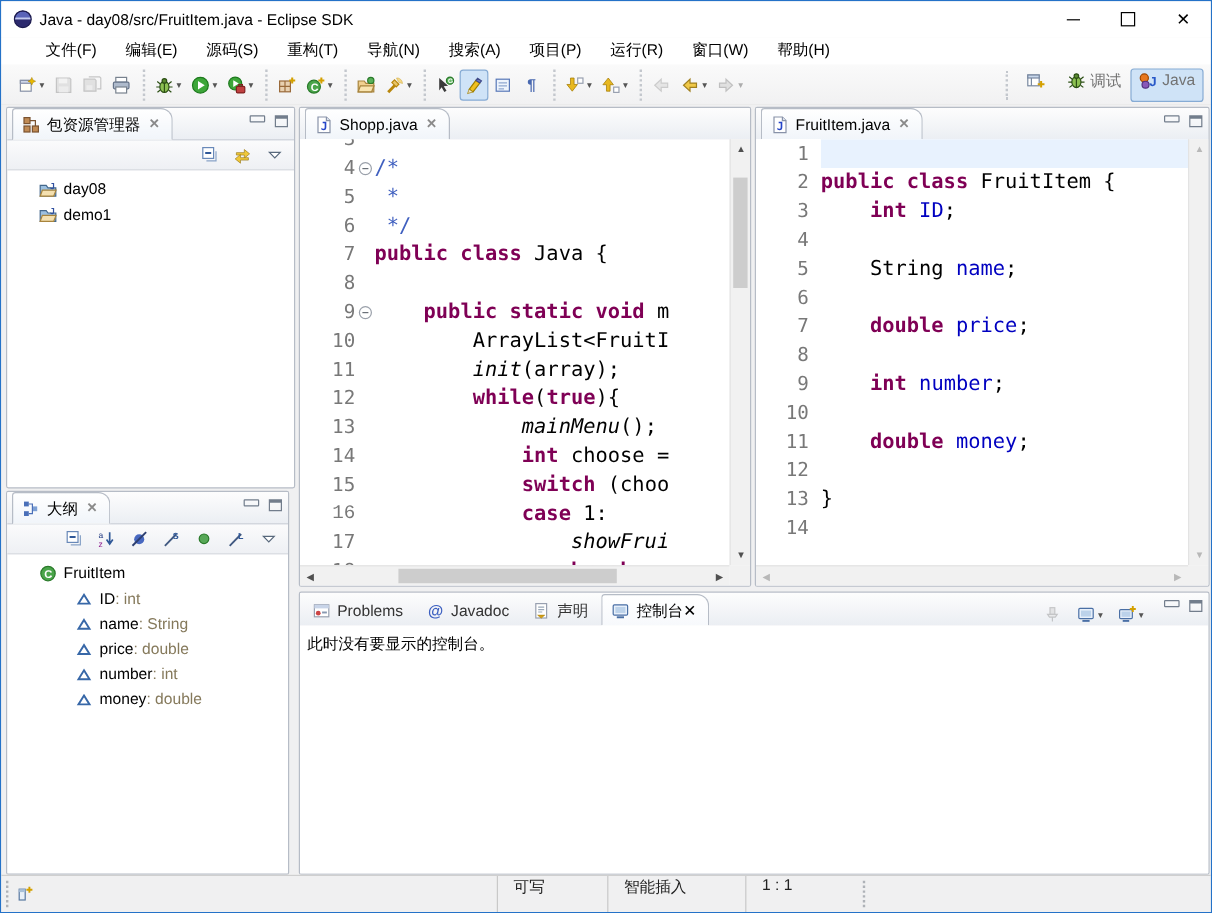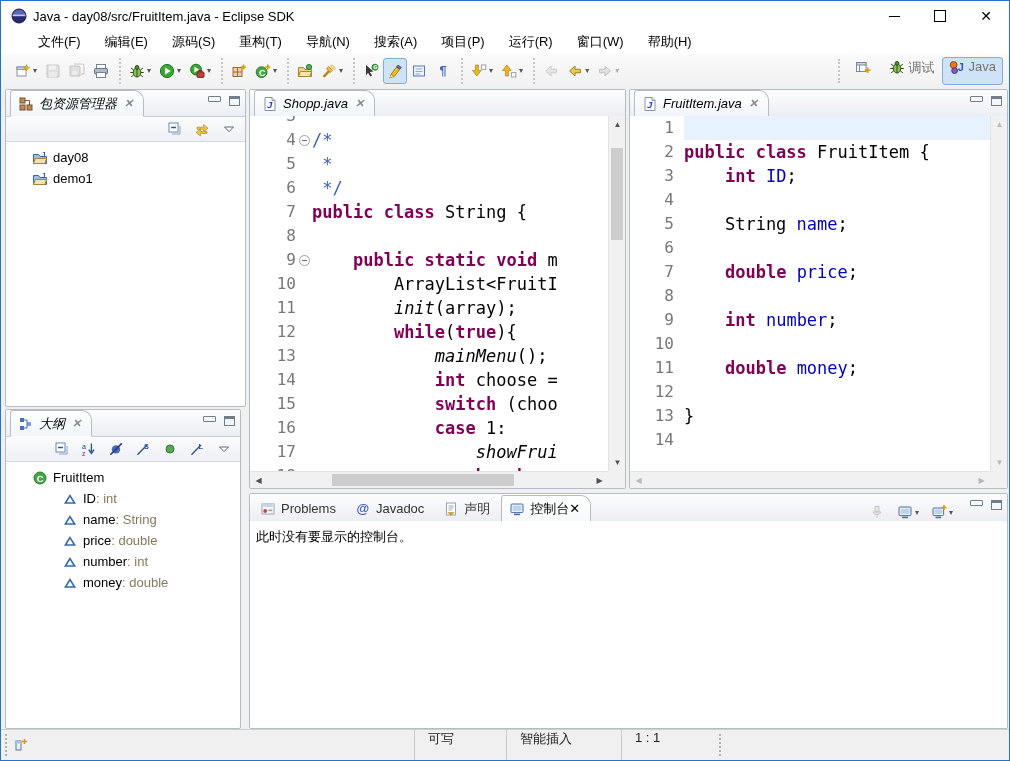--- a/index.html
+++ b/index.html
@@ -29,21 +29,21 @@
   .persp-bar{position:absolute;right:6px;top:53px;height:33px;display:flex;align-items:center;}
   .persp-sep{width:2px;height:24px;border-left:2px dotted #c3c7cd;margin-right:6px;}
   .persp-btn{display:flex;align-items:flex-start;height:24px;padding:1px 6px;border:1px solid transparent;border-radius:3px;font-size:13px;color:#737373;}
   .persp-btn.active{background:#cfe3f7;border-color:#86abd4;}
   .persp-btn .ic{margin-right:4px;}
   
   .workbench{position:absolute;top:86px;left:0;right:0;bottom:31px;background:#f0f0f1;}
   .view{position:absolute;background:#fff;border:1px solid #b6bcc6;border-radius:2px;box-sizing:border-box;overflow:hidden;}
   .view-header{position:relative;height:26px;background:linear-gradient(#fdfdfd,#ebeef3);border-bottom:1px solid #c9ced6;}
   .tab{position:absolute;bottom:-1px;display:flex;align-items:center;height:25px;padding:0 10px 0 7px;font-size:13px;color:#000;
-       background:linear-gradient(#ffffff,#f1f5fa);border:1px solid #b6bcc6;border-bottom:1px solid #fff;border-radius:3px 10px 0 0;font-style:italic;}
+       background:linear-gradient(#ffffff,#f1f5fa);border:1px solid #b6bcc6;border-bottom:1px solid #fff;border-radius:3px 10px 0 0;}
   .tab .ic{margin-right:5px;}
   .tab .cl{margin-left:7px;color:#8a8a8a;font-size:11px;font-weight:bold;}
   .viewbtns{position:absolute;right:5px;top:6px;display:flex;gap:8px;align-items:center;}
   .vb-min{width:11px;height:4px;border:1px solid #727d8c;border-radius:1px;margin-top:-4px;}
   .vb-max{width:11px;height:10px;border:1px solid #727d8c;box-sizing:border-box;border-top-width:3px;}
   .view-toolbar{height:24px;display:flex;align-items:center;justify-content:flex-end;gap:7px;padding-right:6px;border-bottom:1px solid #d4d8de;background:linear-gradient(#fbfbfc,#eef0f4);}
   .tree{padding-top:5px;font-size:13px;color:#000;}
   .tree-row{display:flex;align-items:center;height:21px;}
   .tree-row .ic{margin-right:5px;}
   .type-suffix{color:#85795b;}
@@ -577,32 +577,32 @@
               <div class="gline" style="padding-right: 16px;">6</div>
               <div class="gline" style="padding-right: 16px;">7</div>
               <div class="gline" style="padding-right: 16px;">8</div>
               <div class="gline" style="padding-right: 16px;">9<span class="fold" style="right: 2px;"></span></div>
               <div class="gline" style="padding-right: 16px;">10</div>
               <div class="gline" style="padding-right: 16px;">11</div>
               <div class="gline" style="padding-right: 16px;">12</div>
               <div class="gline" style="padding-right: 16px;">13</div>
               <div class="gline" style="padding-right: 16px;">14</div>
               <div class="gline" style="padding-right: 16px;">15</div>
-              <div class="gline" style="padding-right: 16px;">16</div>
+              <div class="gline" style="padding-right: 16px; font-family: Liberation Mono, monospace;">16</div>
               <div class="gline" style="padding-right: 16px;">17</div>
               <div class="gline" style="padding-right: 16px;">18</div>
             </div>
           </div>
         <div class="code" style="left:62px;" id="codeL">
             <div style="margin-top: -12px;">
               <div class="cline"></div>
               <div class="cline"><span class="tk-c">/*</span></div>
               <div class="cline"><span class="tk-c"> *</span></div>
               <div class="cline"><span class="tk-c"> */</span></div>
-              <div class="cline"><span class="tk-k">public class</span><span class="tk-d"> String {</span></div>
+              <div class="cline"><span class="tk-k">public class</span><span class="tk-d"> Java {</span></div>
               <div class="cline"></div>
               <div class="cline"><span class="tk-d">    </span><span class="tk-k">public static void</span><span class="tk-d"> m</span></div>
               <div class="cline"><span class="tk-d">        ArrayList&lt;FruitI</span></div>
               <div class="cline"><span class="tk-d">        </span><span class="tk-i">init</span><span class="tk-d">(array);</span></div>
               <div class="cline"><span class="tk-d">        </span><span class="tk-k">while</span><span class="tk-d">(</span><span class="tk-k">true</span><span class="tk-d">){</span></div>
               <div class="cline"><span class="tk-d">            </span><span class="tk-i">mainMenu</span><span class="tk-d">();</span></div>
               <div class="cline"><span class="tk-d">            </span><span class="tk-k">int</span><span class="tk-d"> choose =</span></div>
               <div class="cline"><span class="tk-d">            </span><span class="tk-k">switch</span><span class="tk-d"> (choo</span></div>
               <div class="cline"><span class="tk-d">            </span><span class="tk-k">case</span><span class="tk-d"> 1:</span></div>
               <div class="cline"><span class="tk-d">                </span><span class="tk-i">showFrui</span></div>

